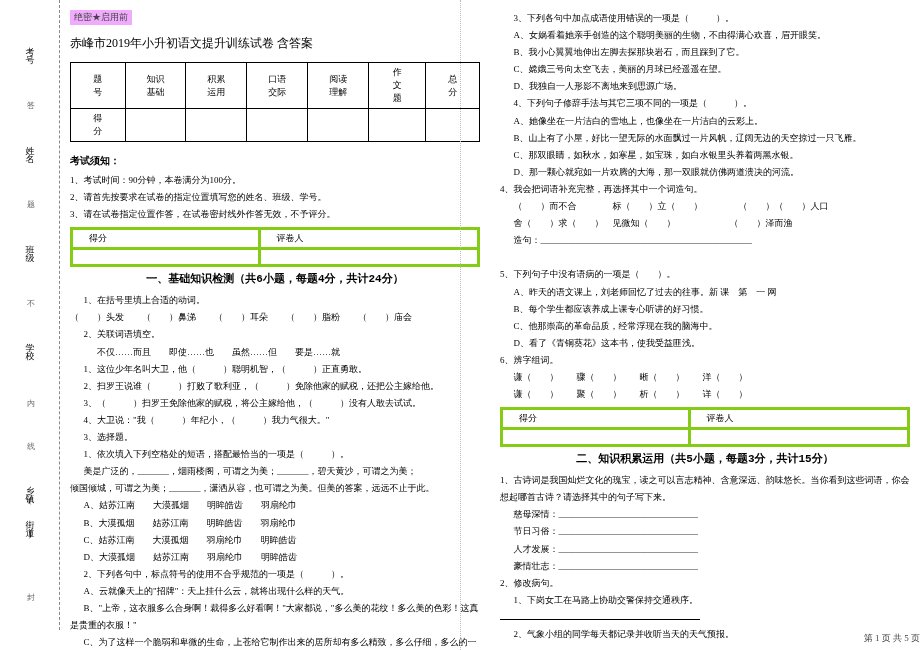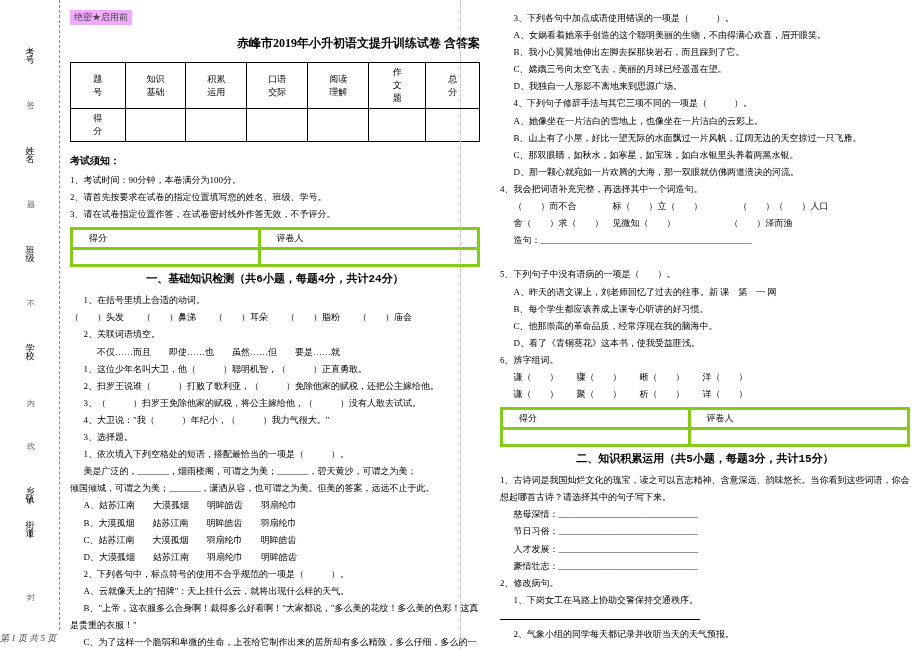--- a/index.html
+++ b/index.html
@@ -54,23 +54,23 @@
     }
     .seal {
       background: #f0abfc;
       color: #444;
       font-size: 9px;
       padding: 1px 4px;
       display: inline-block;
       margin-bottom: 4px;
     }
     .title {
-      text-align: right;
+      text-align: left;
       font-size: 12px;
-      font-weight: bold;
+      font-weight: normal;
       margin: 6px 0 10px 0;
     }
     table.score {
       border-collapse: collapse;
       width: 100%;
       margin-bottom: 8px;
     }
     table.score td, table.score th {
       border: 1px solid #000;
       padding: 3px 20px;
@@ -99,25 +99,24 @@
     .section-h {
       text-align: center;
       font-weight: bold;
       font-size: 11px;
       margin: 2px 0 6px 0;
       font-family: Liberation Mono, monospace;
     }
     .indent { text-indent: 1.5em; }
     .indent2 { text-indent: 3em; }
     .footer {
-      text-align: left;
+      text-align: right;
       font-size: 9px;
       color: #444;
       padding: 2px 0;
-      font-style: italic;
     }
     .underline-long {
       display: inline-block;
       border-bottom: 1px solid #000;
       min-width: 200px;
       height: 10px;
     }
     .dotted-v {
       position:absolute;
       left:50%;

